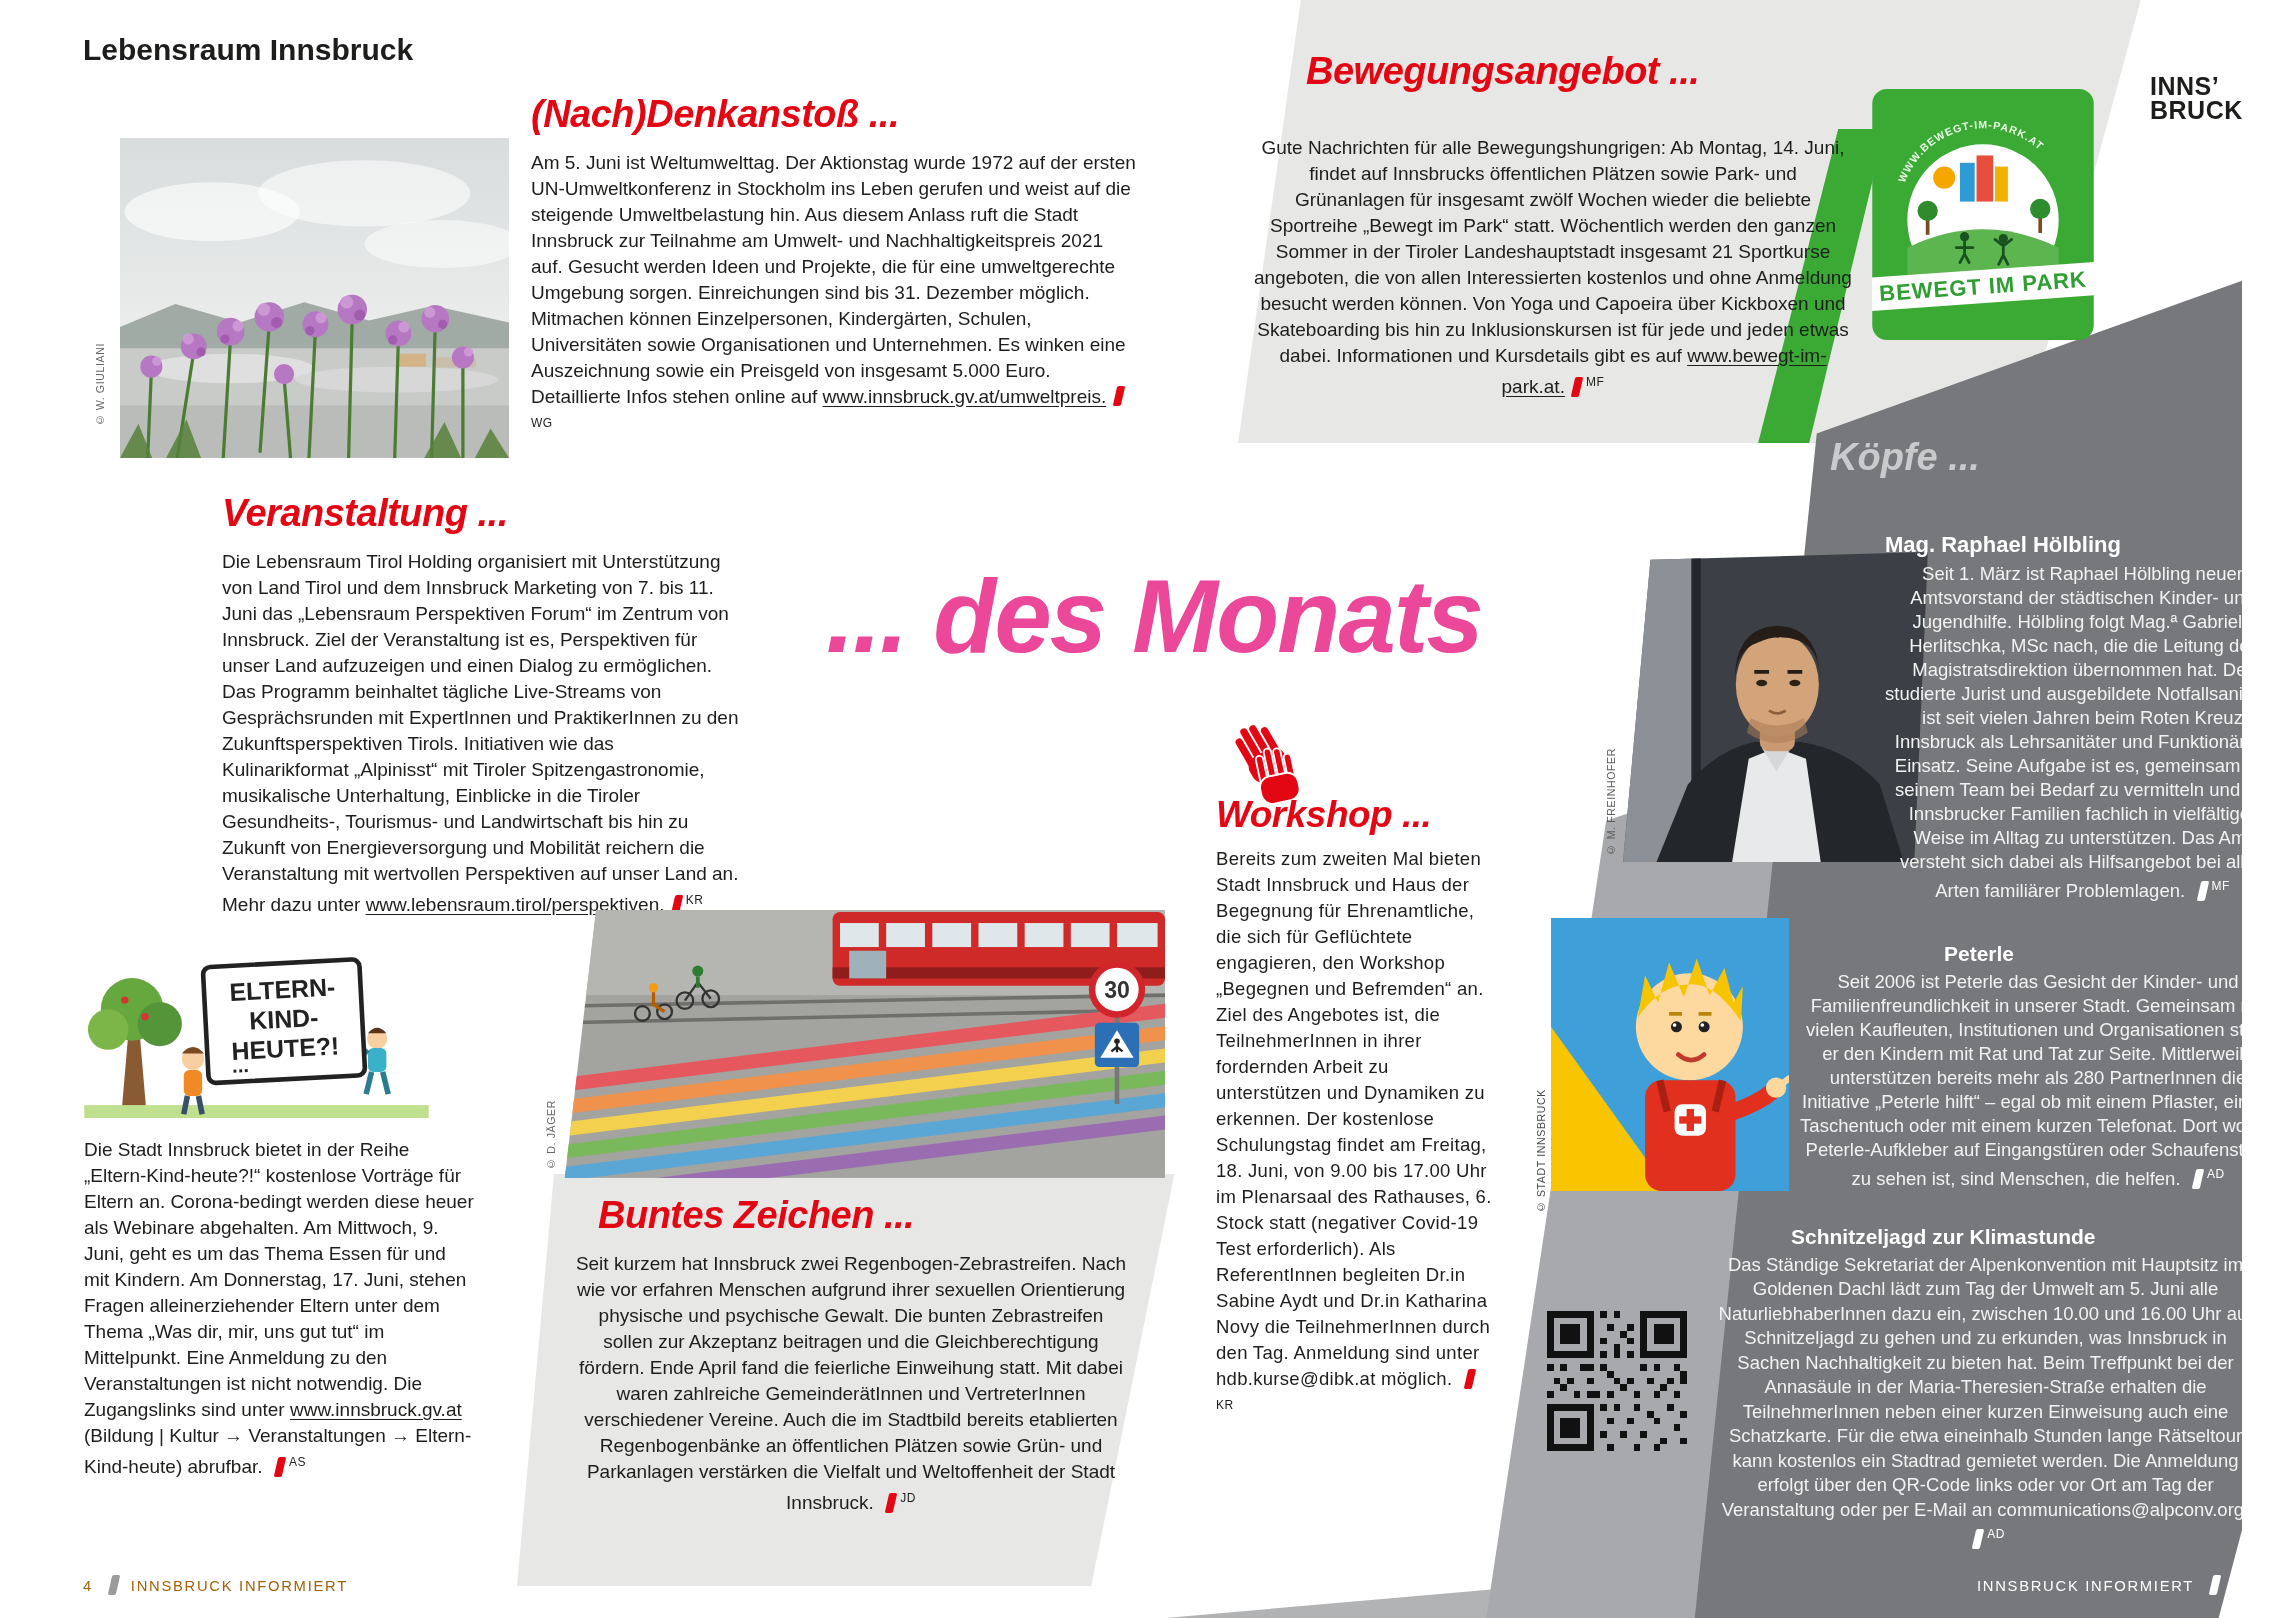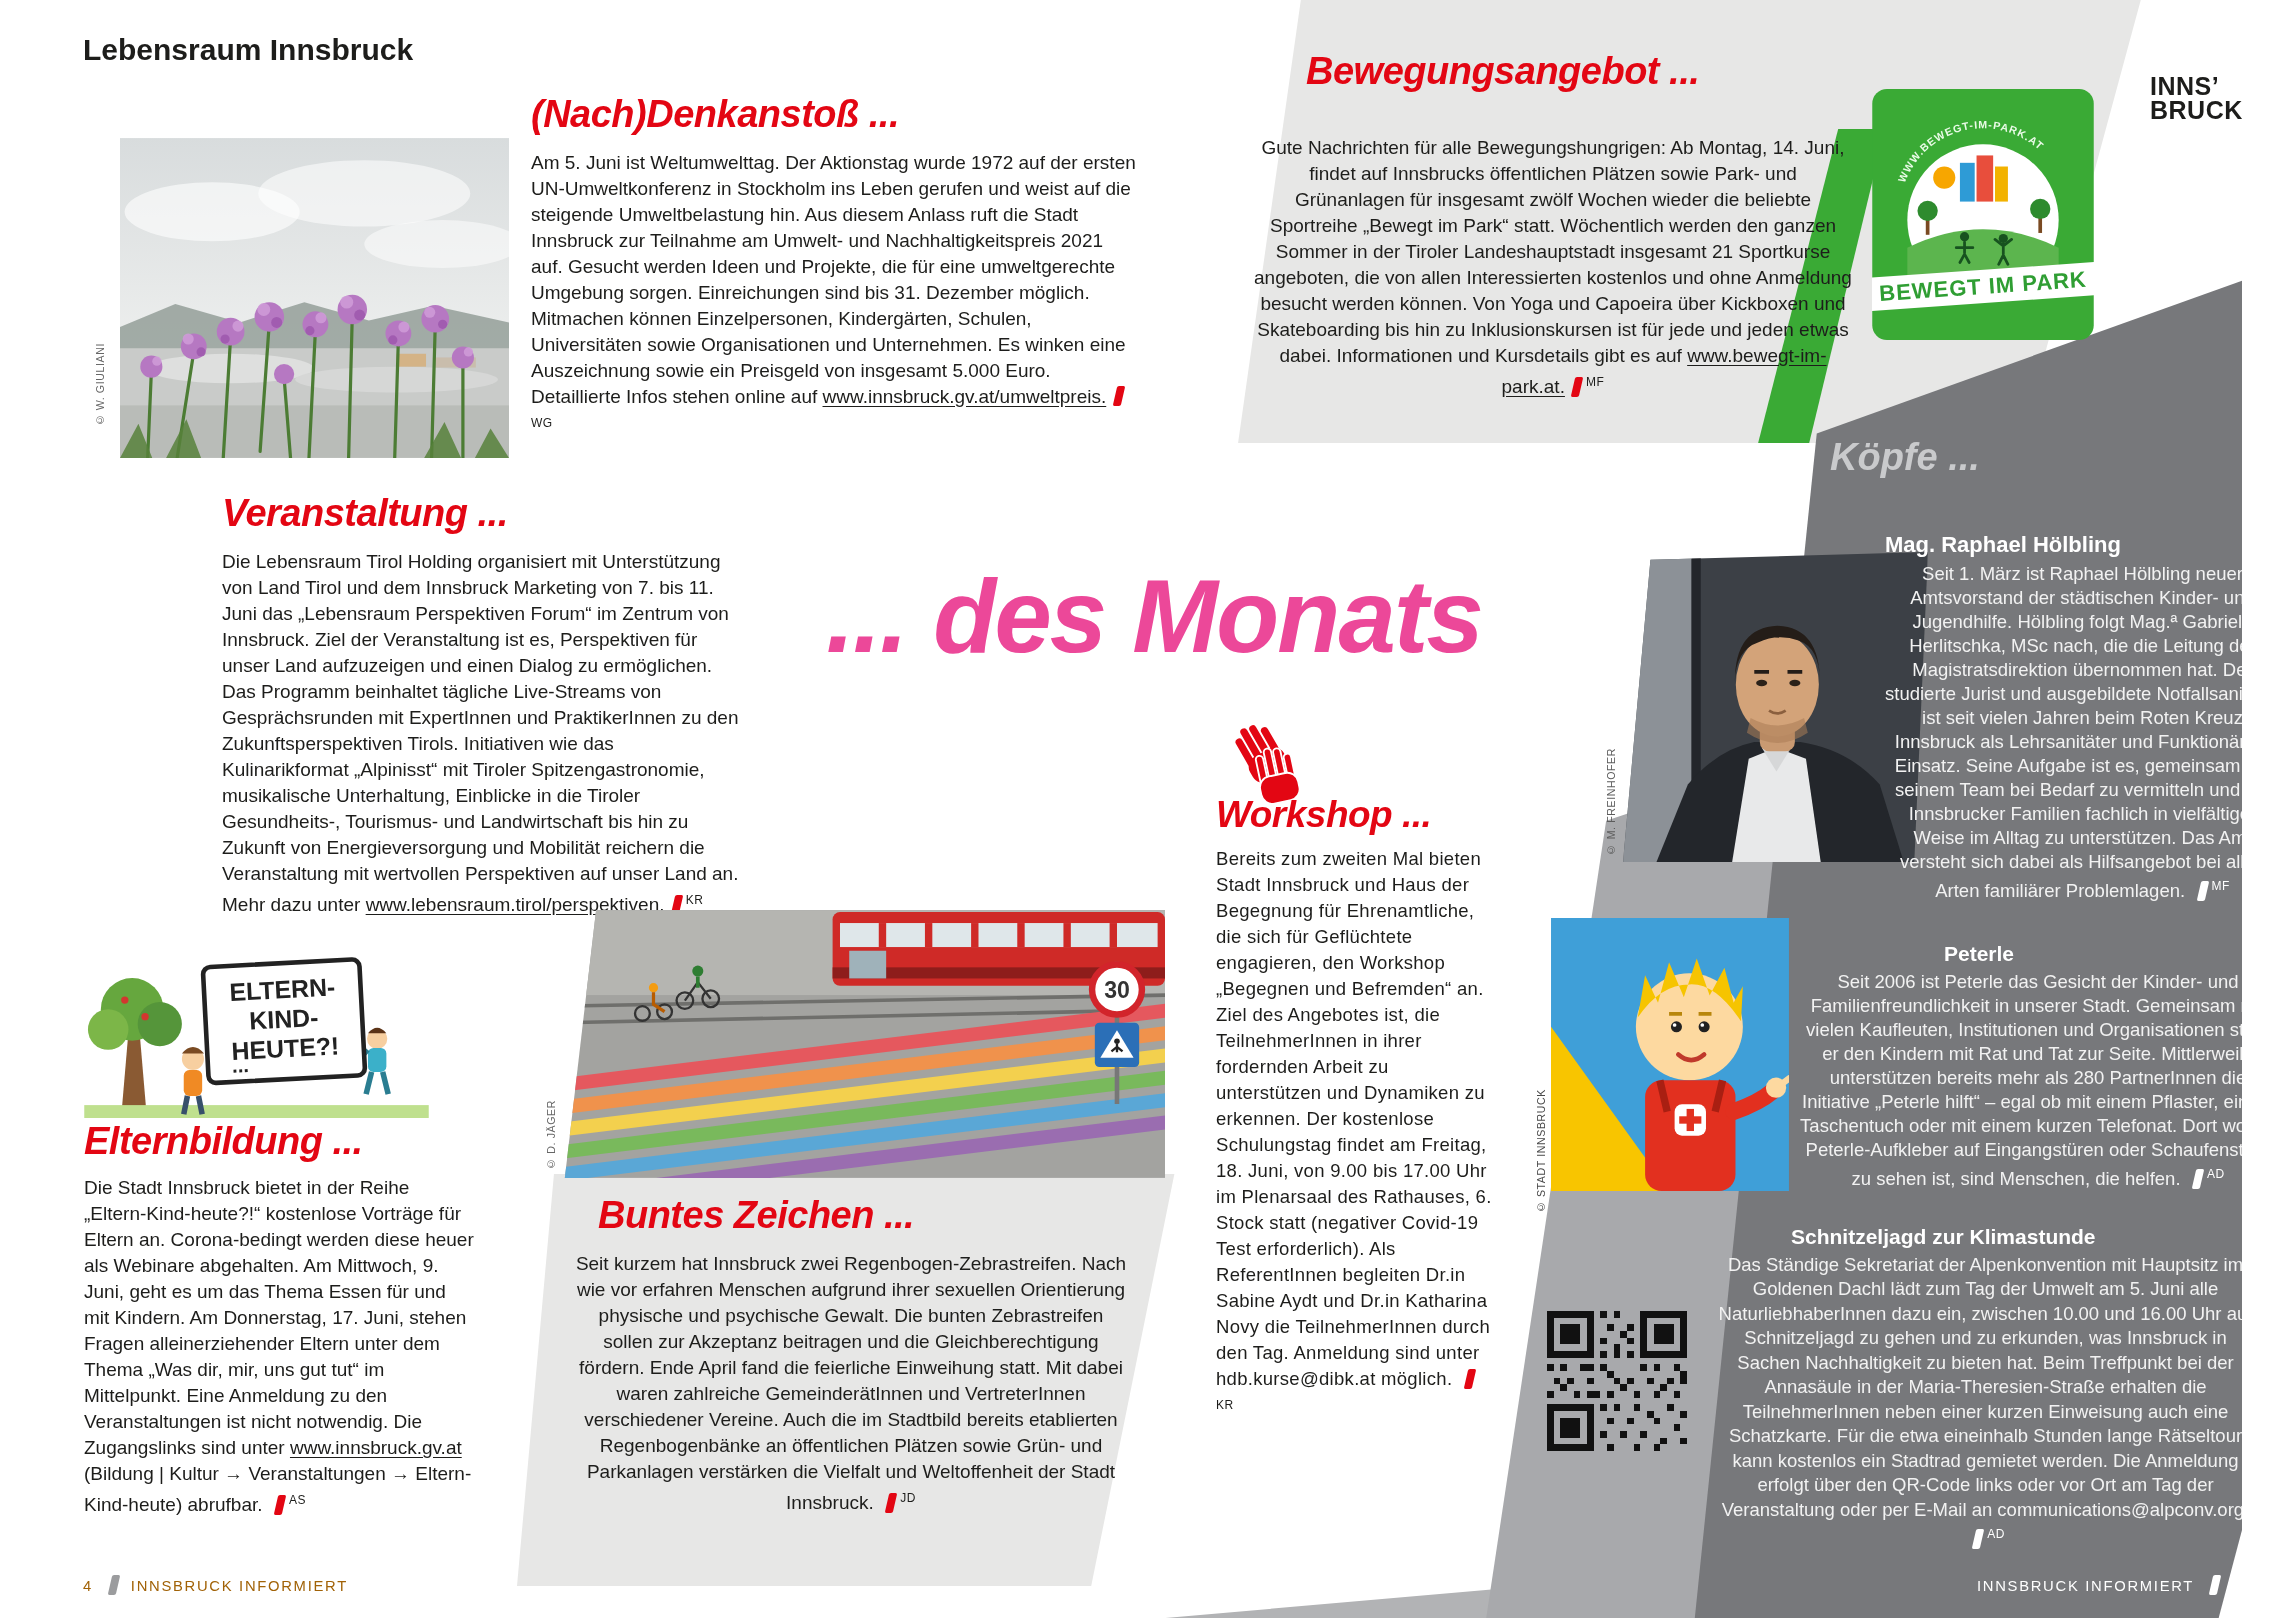--- a/index.html
+++ b/index.html
@@ -373,21 +373,20 @@
         <rect x="132" y="22" width="170" height="126" rx="8" fill="#fff" stroke="#222" stroke-width="5"></rect>
         <text x="217" y="60" text-anchor="middle" font-size="27" font-weight="bold" fill="#222">ELTERN-</text>
         <text x="217" y="92" text-anchor="middle" font-size="27" font-weight="bold" fill="#222">KIND-</text>
         <text x="217" y="124" text-anchor="middle" font-size="27" font-weight="bold" fill="#222">HEUTE?!</text>
         <text x="158" y="138" font-size="22" font-weight="bold" fill="#222">...</text>
       </g>
     </svg>
   </div>
 
   <div class="abs" style="left:84px;top:1122px;width:391px;">
-    <div class="h-red">Elternbildung ...</div>
     <div class="body-txt" style="margin-top:14.8px;">
       <span>Die Stadt Innsbruck bietet in der Reihe „Eltern-Kind-heute?!“ kostenlose Vorträge für Eltern an. Corona-bedingt werden diese heuer als Webinare abgehalten. Am Mittwoch, 9. Juni, geht es um das Thema Essen für und mit Kindern. Am Donnerstag, 17. Juni, stehen Fragen alleinerziehender Eltern unter dem Thema „Was dir, mir, uns gut tut“ im Mittelpunkt. Eine Anmeldung zu den Veranstaltungen ist nicht notwendig. Die Zugangslinks sind unter </span><span class="link">www.innsbruck.gv.at</span><span> (Bildung | Kultur → Veranstaltungen → Eltern-Kind-heute) abrufbar. </span><span class="slash"></span><span class="sig">AS</span>
     </div>
   </div>
 
   <div class="abs footer-txt" style="left:83px;top:1575px;">
     <span>4</span><span class="slash g" style="margin:0 13px 0 16.6px;"></span><span>INNSBRUCK INFORMIERT</span>
   </div>
   <div class="abs footer-txt" style="left:1977px;top:1575px;color:#fff;">
     <span>INNSBRUCK INFORMIERT</span><span class="slash w" style="margin:0 13px 0 16.6px;"></span><span>5</span>

